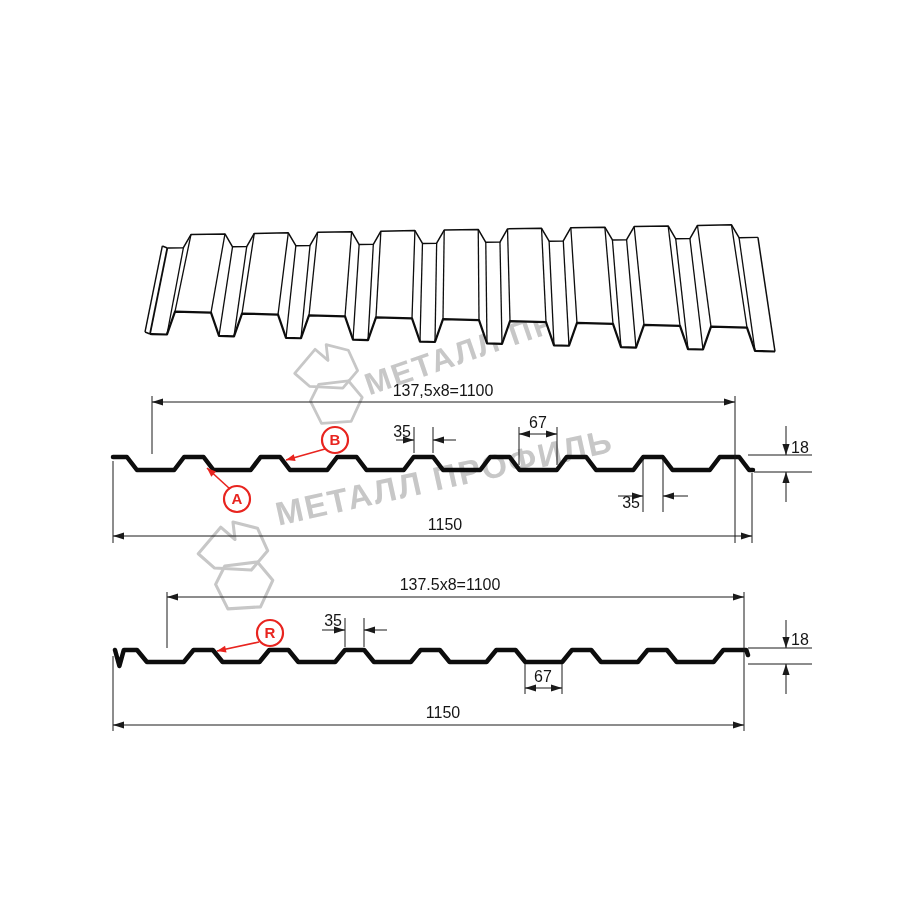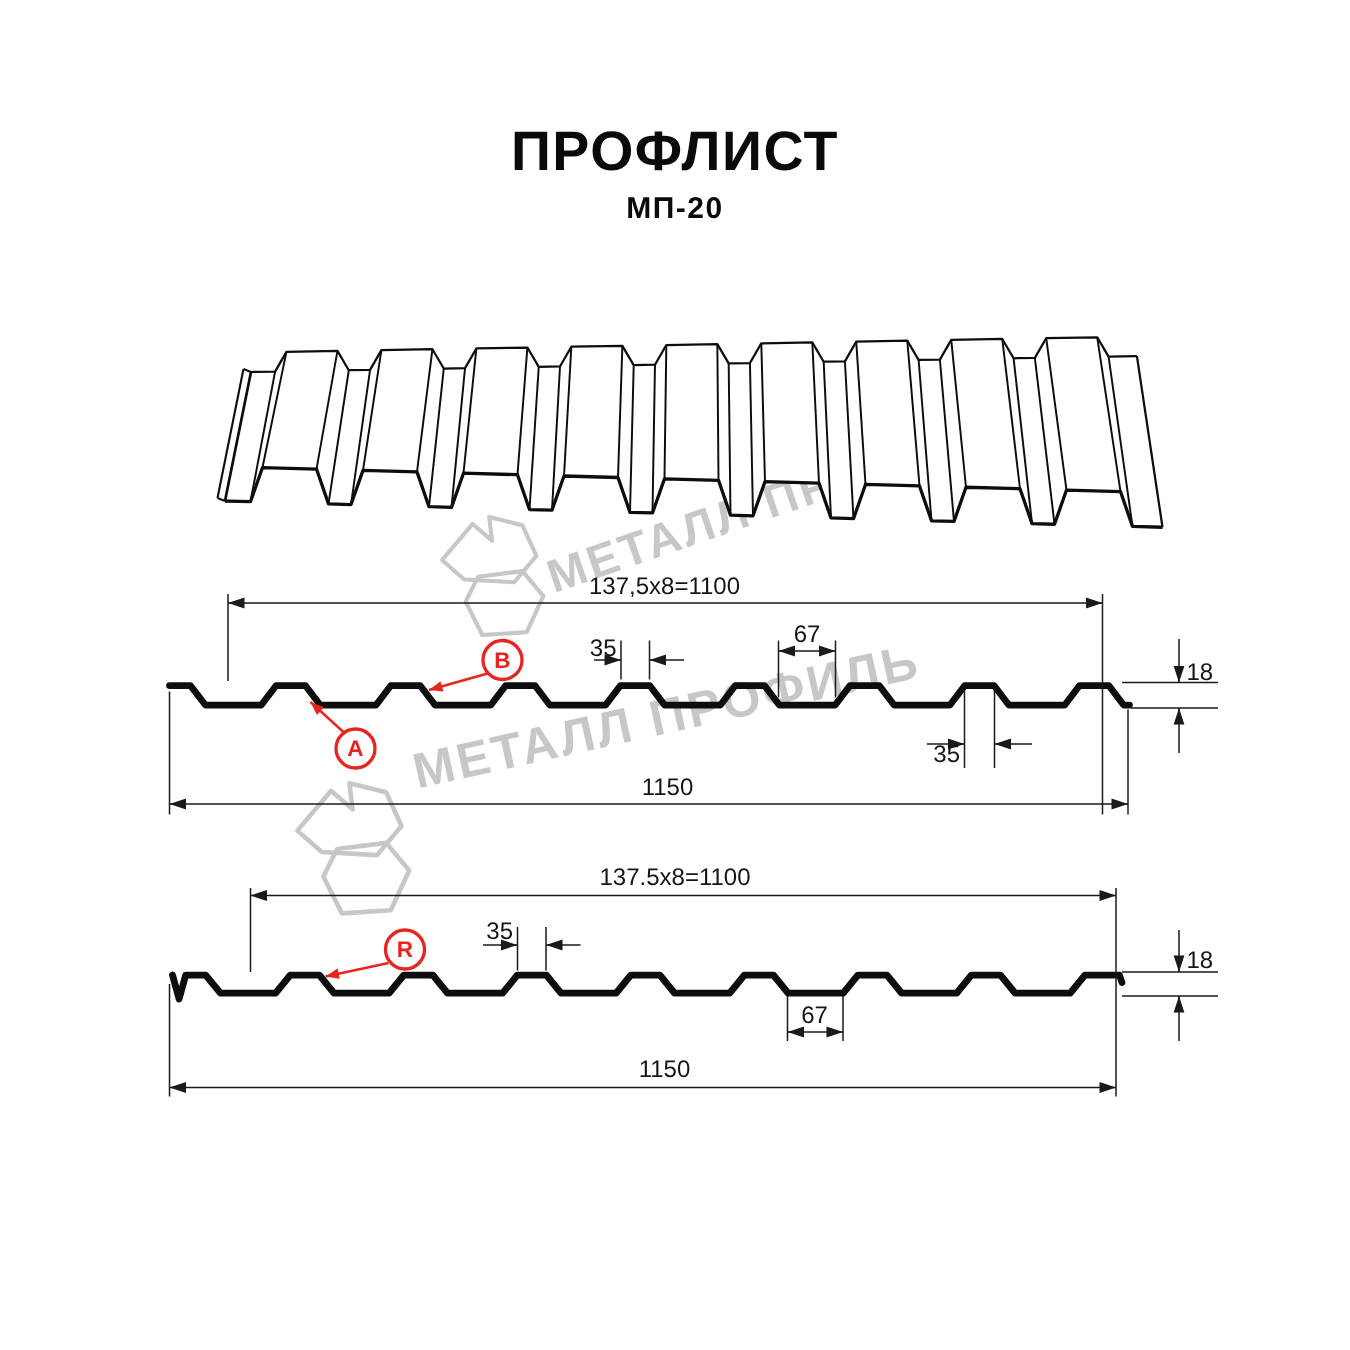--- a/index.html
+++ b/index.html
@@ -18,22 +18,20 @@
   #wm2-logo{left:194px;top:517px;}
   svg text{font-family:"Liberation Sans",sans-serif;}
   .dimtxt{font-size:16px;fill:#151515;}
   .redtxt{font-size:15px;font-weight:700;fill:#e8241f;}
 </style>
 </head>
 <body>
 
 <div id="canvas">
 
-  <div class="title">ПРОФЛИСТ</div>
-  <div class="subtitle">МП-20</div>
 
   <span class="wm-logo" id="wm1-logo">
     <svg width="74" height="88" viewBox="0 0 80 95" fill="none" stroke="#c7c7c7" stroke-width="3" stroke-linejoin="round">
       <path d="M4,36 L26,10 L40,22 L38,5 L62,11 L72,33 L56,52 L20,50 Z"></path>
       <path d="M30,48 L62,44 L77,62 L65,88 L33,90 L21,66 Z"></path>
     </svg>
   </span>
   <span class="wm wm-text" id="wm1-text">МЕТАЛЛ ПРОФИЛЬ</span>
 
   <span class="wm-logo" id="wm2-logo">

